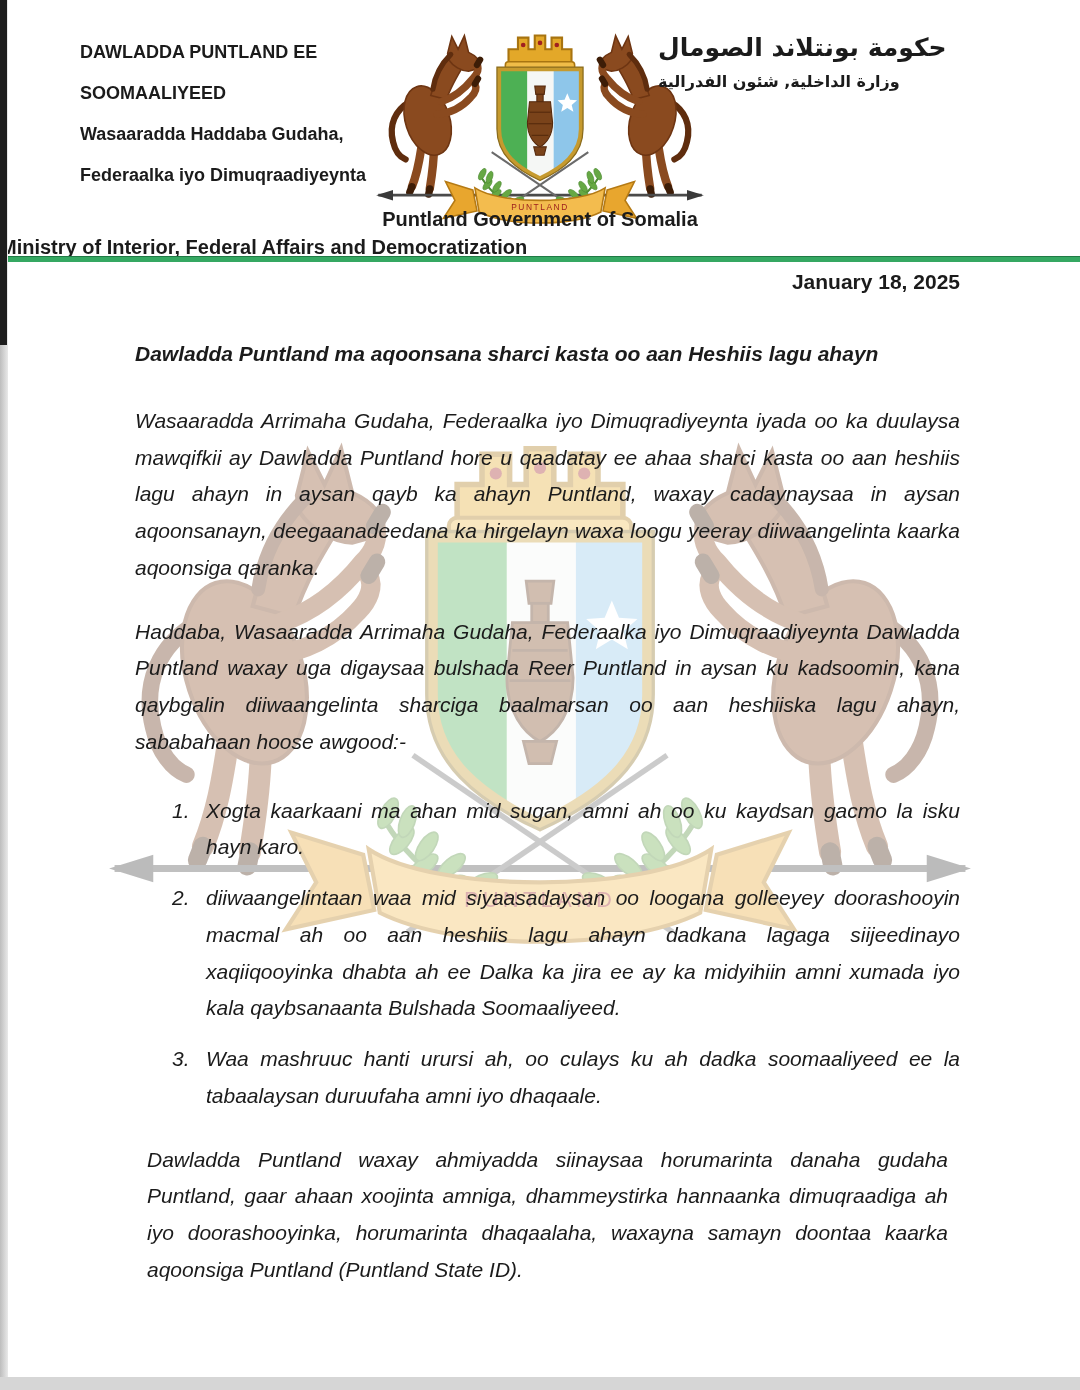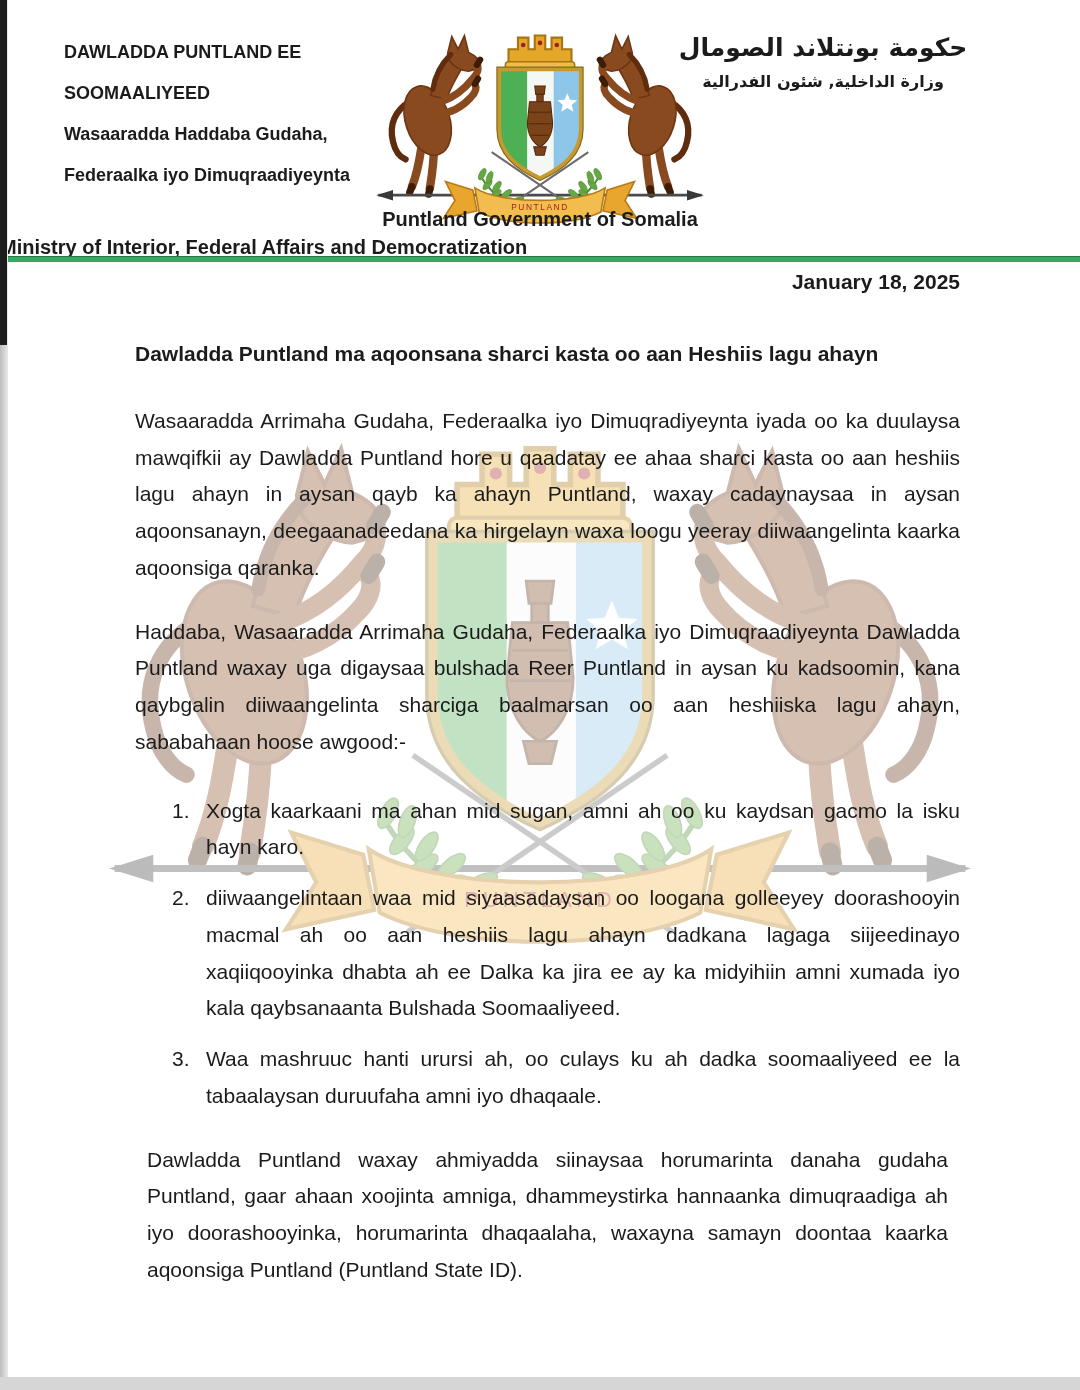--- a/index.html
+++ b/index.html
@@ -6,36 +6,36 @@
   body{
     width:1080px;height:1390px;position:relative;background:#ffffff;
     font-family:"Liberation Sans",sans-serif;color:#1b1b1b;overflow:hidden;
   }
   
   .edge-left{position:absolute;left:0;top:0;width:8px;height:100%;background:linear-gradient(to right,#bdbdbd,#e9e9e9);z-index:5;}
   .edge-left-dark{position:absolute;left:0;top:0;width:7px;height:345px;background:#1d1d1d;z-index:6;}
   .edge-bottom{position:absolute;left:0;bottom:0;width:100%;height:13px;background:#d6d6d6;z-index:5;}
 
   
-  .org-block{position:absolute;left:64px;top:32px;width:330px;font-weight:bold;font-size:18px;line-height:41px;z-index:3;}
-  .arabic-block{position:absolute;right:92px;top:28px;width:330px;text-align:center;direction:rtl;
+  .org-block{position:absolute;left:80px;top:32px;width:330px;font-weight:bold;font-size:18px;line-height:41px;z-index:3;}
+  .arabic-block{position:absolute;right:92px;top:28px;width:330px;text-align:left;direction:rtl;
     font-family:"DejaVu Sans",sans-serif;font-weight:bold;z-index:3;}
   .arabic-line-main{font-size:25px;line-height:40px;}
   .arabic-line-sub{font-size:16px;line-height:27px;}
   .emblem{position:absolute;left:372px;top:24px;width:336px;height:210px;z-index:3;}
   .gov-title{position:absolute;left:0;top:208px;width:100%;text-align:center;font-weight:bold;font-size:20px;z-index:3;}
   .ministry-title{position:absolute;left:0;top:236px;width:100%;text-align:left;font-weight:bold;font-size:20px;z-index:3;}
   .divider{position:absolute;left:0;top:256px;width:100%;height:5px;background:#35a862;border-top:1px solid #1f7a45;z-index:4;}
   .date-line{position:absolute;right:120px;top:270px;font-weight:bold;font-size:21px;z-index:3;}
 
   
   .watermark{position:absolute;left:98px;top:418px;width:884px;height:553px;opacity:0.34;z-index:1;}
 
   
-  .content{position:absolute;left:135px;top:336px;width:825px;z-index:2;font-size:21px;line-height:1.75;}
+  .content{position:absolute;left:135px;top:336px;width:825px;z-index:2;font-size:21px;line-height:1.75;font-style:italic;}
   .letter-title{font-weight:bold;margin:0 0 30px 0;}
   .para{text-align:justify;margin:0 0 27px 0;}
   .num-list{margin:32px 0 27px 0;padding-left:37px;}
   .li{display:flex;margin-bottom:14px;}
   .li .num{flex:0 0 34px;}
   .li .li-text{flex:1;text-align:justify;}
   .closing{text-align:justify;margin:12px;}
 </style>
 </head>
 <body>

